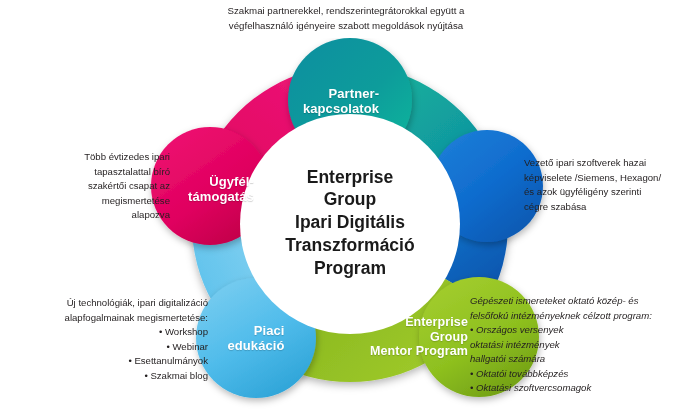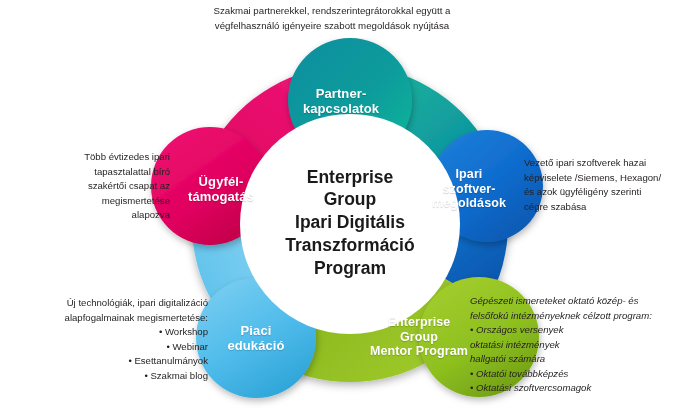--- a/index.html
+++ b/index.html
@@ -13,21 +13,21 @@
   #stage{position:absolute;left:0;top:0;width:700px;height:420px;}
 
   
   .ring-svg{position:absolute;left:130px;top:38px;width:440px;height:372px;}
 
   
   .node-label{
     position:absolute;
     color:#ffffff;
     font-weight:bold;
-    text-align:center;
+    text-align:right;
     line-height:1.18;
     letter-spacing:.1px;
     text-shadow:0 1px 1px rgba(0,0,0,.18);
     pointer-events:none;
     display:flex;align-items:center;justify-content:center;
     white-space:pre-line;
   }
   #lbl-partner     {left:282px;top:62px; width:118px;height:78px;font-size:13px;}
   #lbl-software    {left:414px;top:150px;width:110px;height:78px;font-size:12.5px;}
   #lbl-mentor      {left:358px;top:300px;width:122px;height:74px;font-size:12.5px;}
@@ -43,21 +43,21 @@
   }
 
   
   .anno{
     position:absolute;
     color:#231f20;
     font-size:9.6px;
     line-height:1.52;
     white-space:pre-line;
   }
-  #anno-partner  {left:204px;top:4px;  width:256px;text-align:center;font-size:9.7px;}
+  #anno-partner  {left:218px;top:4px;  width:256px;text-align:center;font-size:9.7px;}
   #anno-software {left:524px;top:156px;width:172px;text-align:left;}
   #anno-mentor   {left:470px;top:294px;width:228px;text-align:left;font-style:italic;}
   #anno-edukacio {left:12px; top:296px;width:196px;text-align:right;}
   #anno-ugyfel   {left:18px; top:150px;width:152px;text-align:right;}
 </style>
 </head>
 <body>
 
 <div id="stage">
 
@@ -141,23 +141,20 @@
 
     <g>
       <circle cx="220" cy="186" r="110" fill="#ffffff"></circle>
       <circle cx="220" cy="62" r="66" fill="#ffffff" opacity="0"></circle>
     </g>
   </svg>
 
   <div class="node-label" id="lbl-partner">Partner-
 kapcsolatok</div>
 
-  <div class="node-label" id="lbl-software">Ipari
-szoftver-
-megoldások</div>
 
   <div class="node-label" id="lbl-mentor">Enterprise
 Group
 Mentor Program</div>
 
   <div class="node-label" id="lbl-edukacio">Piaci
 edukáció</div>
 
   <div class="node-label" id="lbl-ugyfel">Ügyfél-
 támogatás</div>

